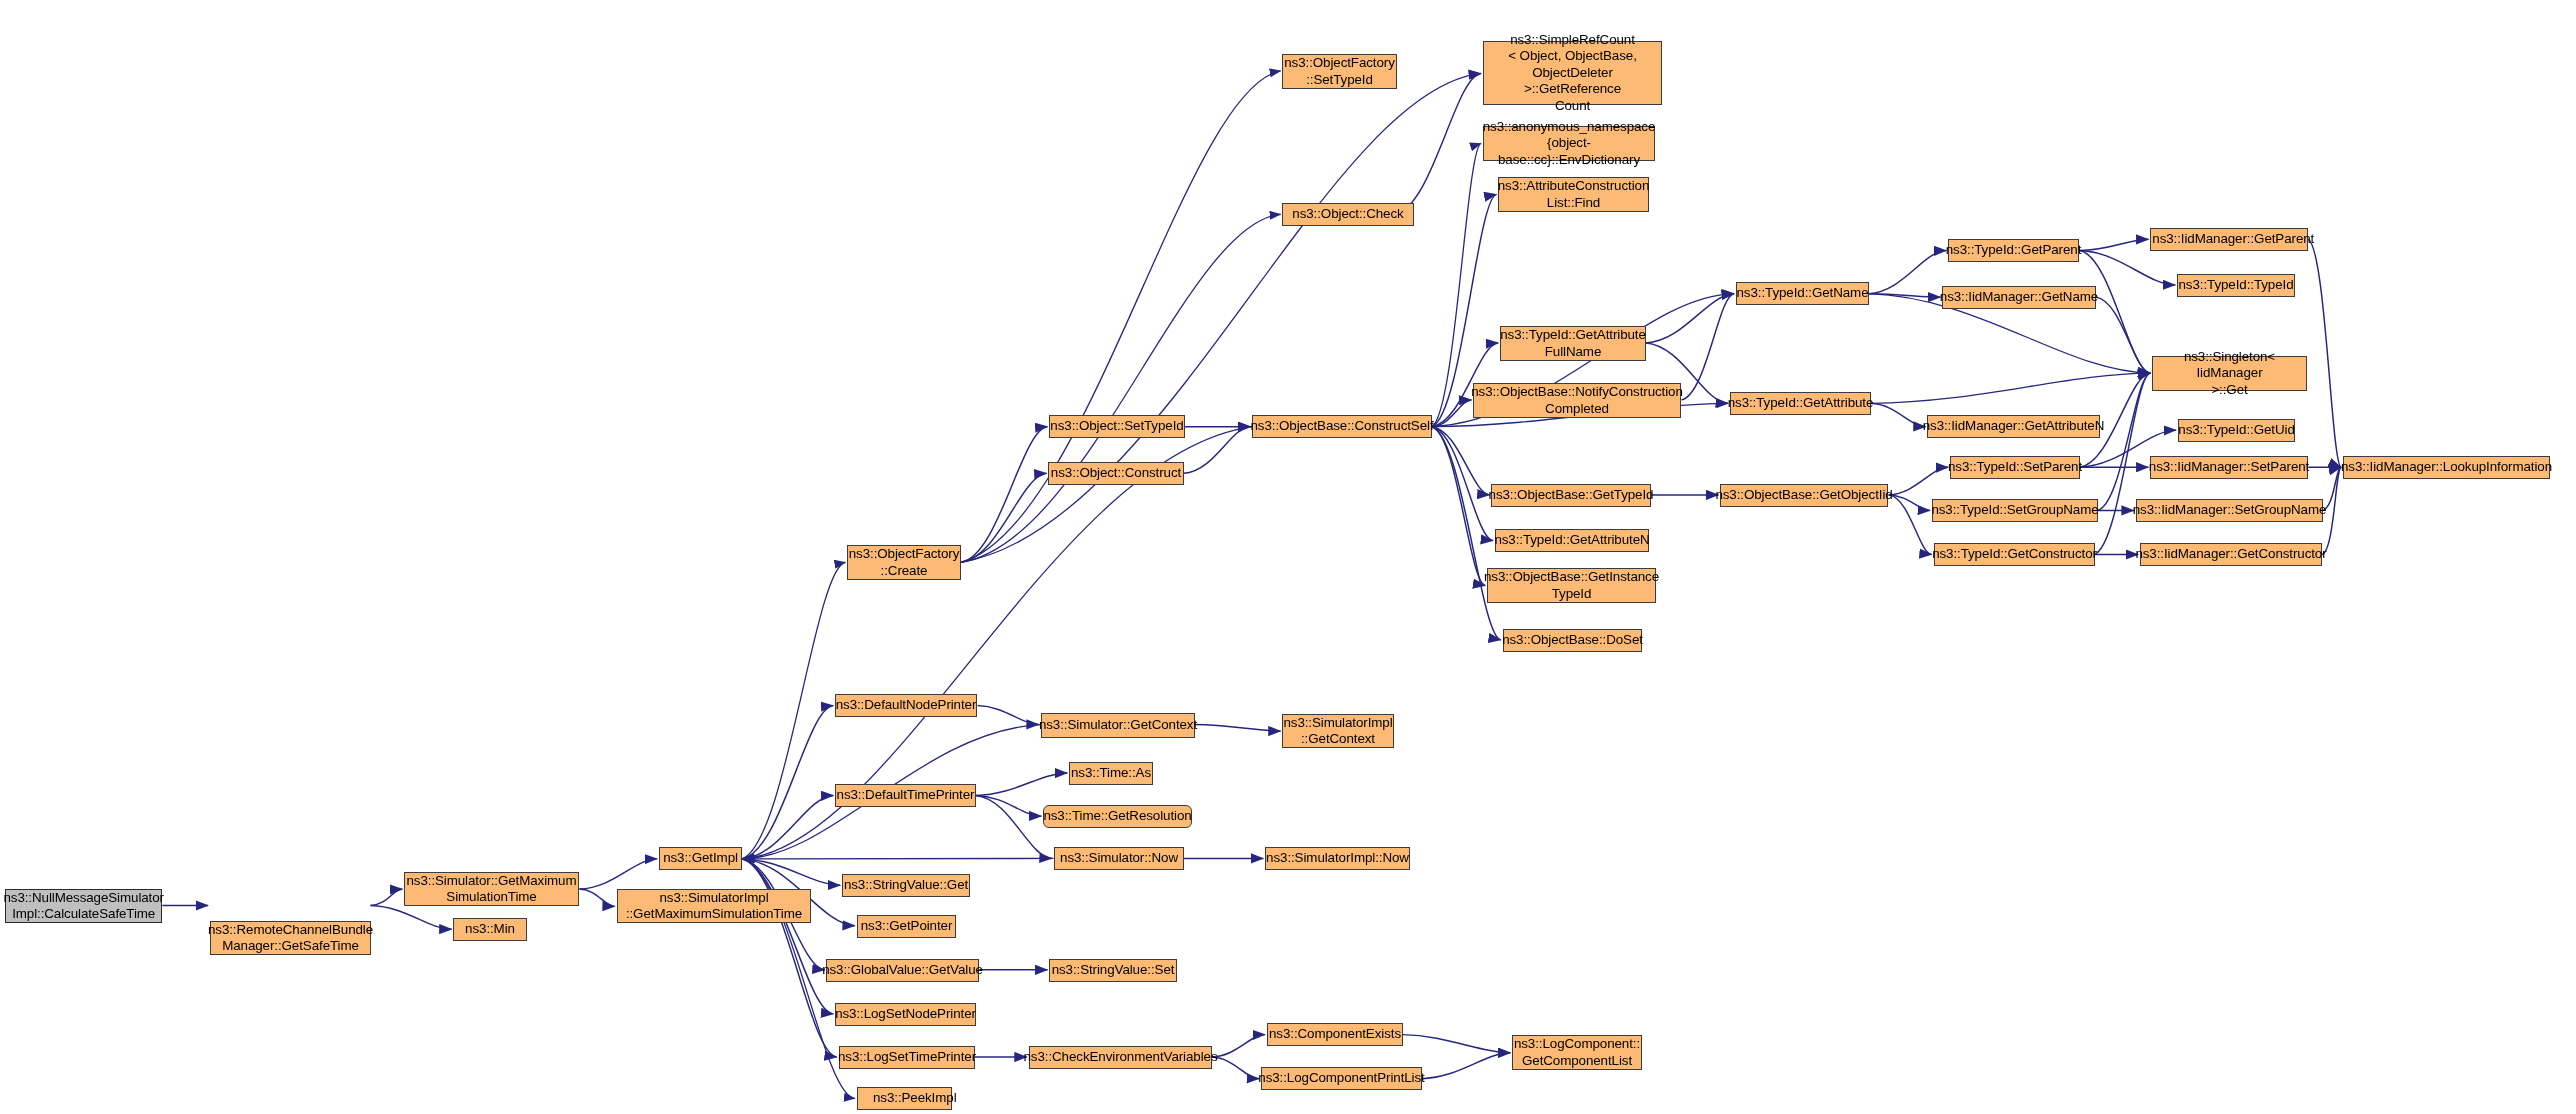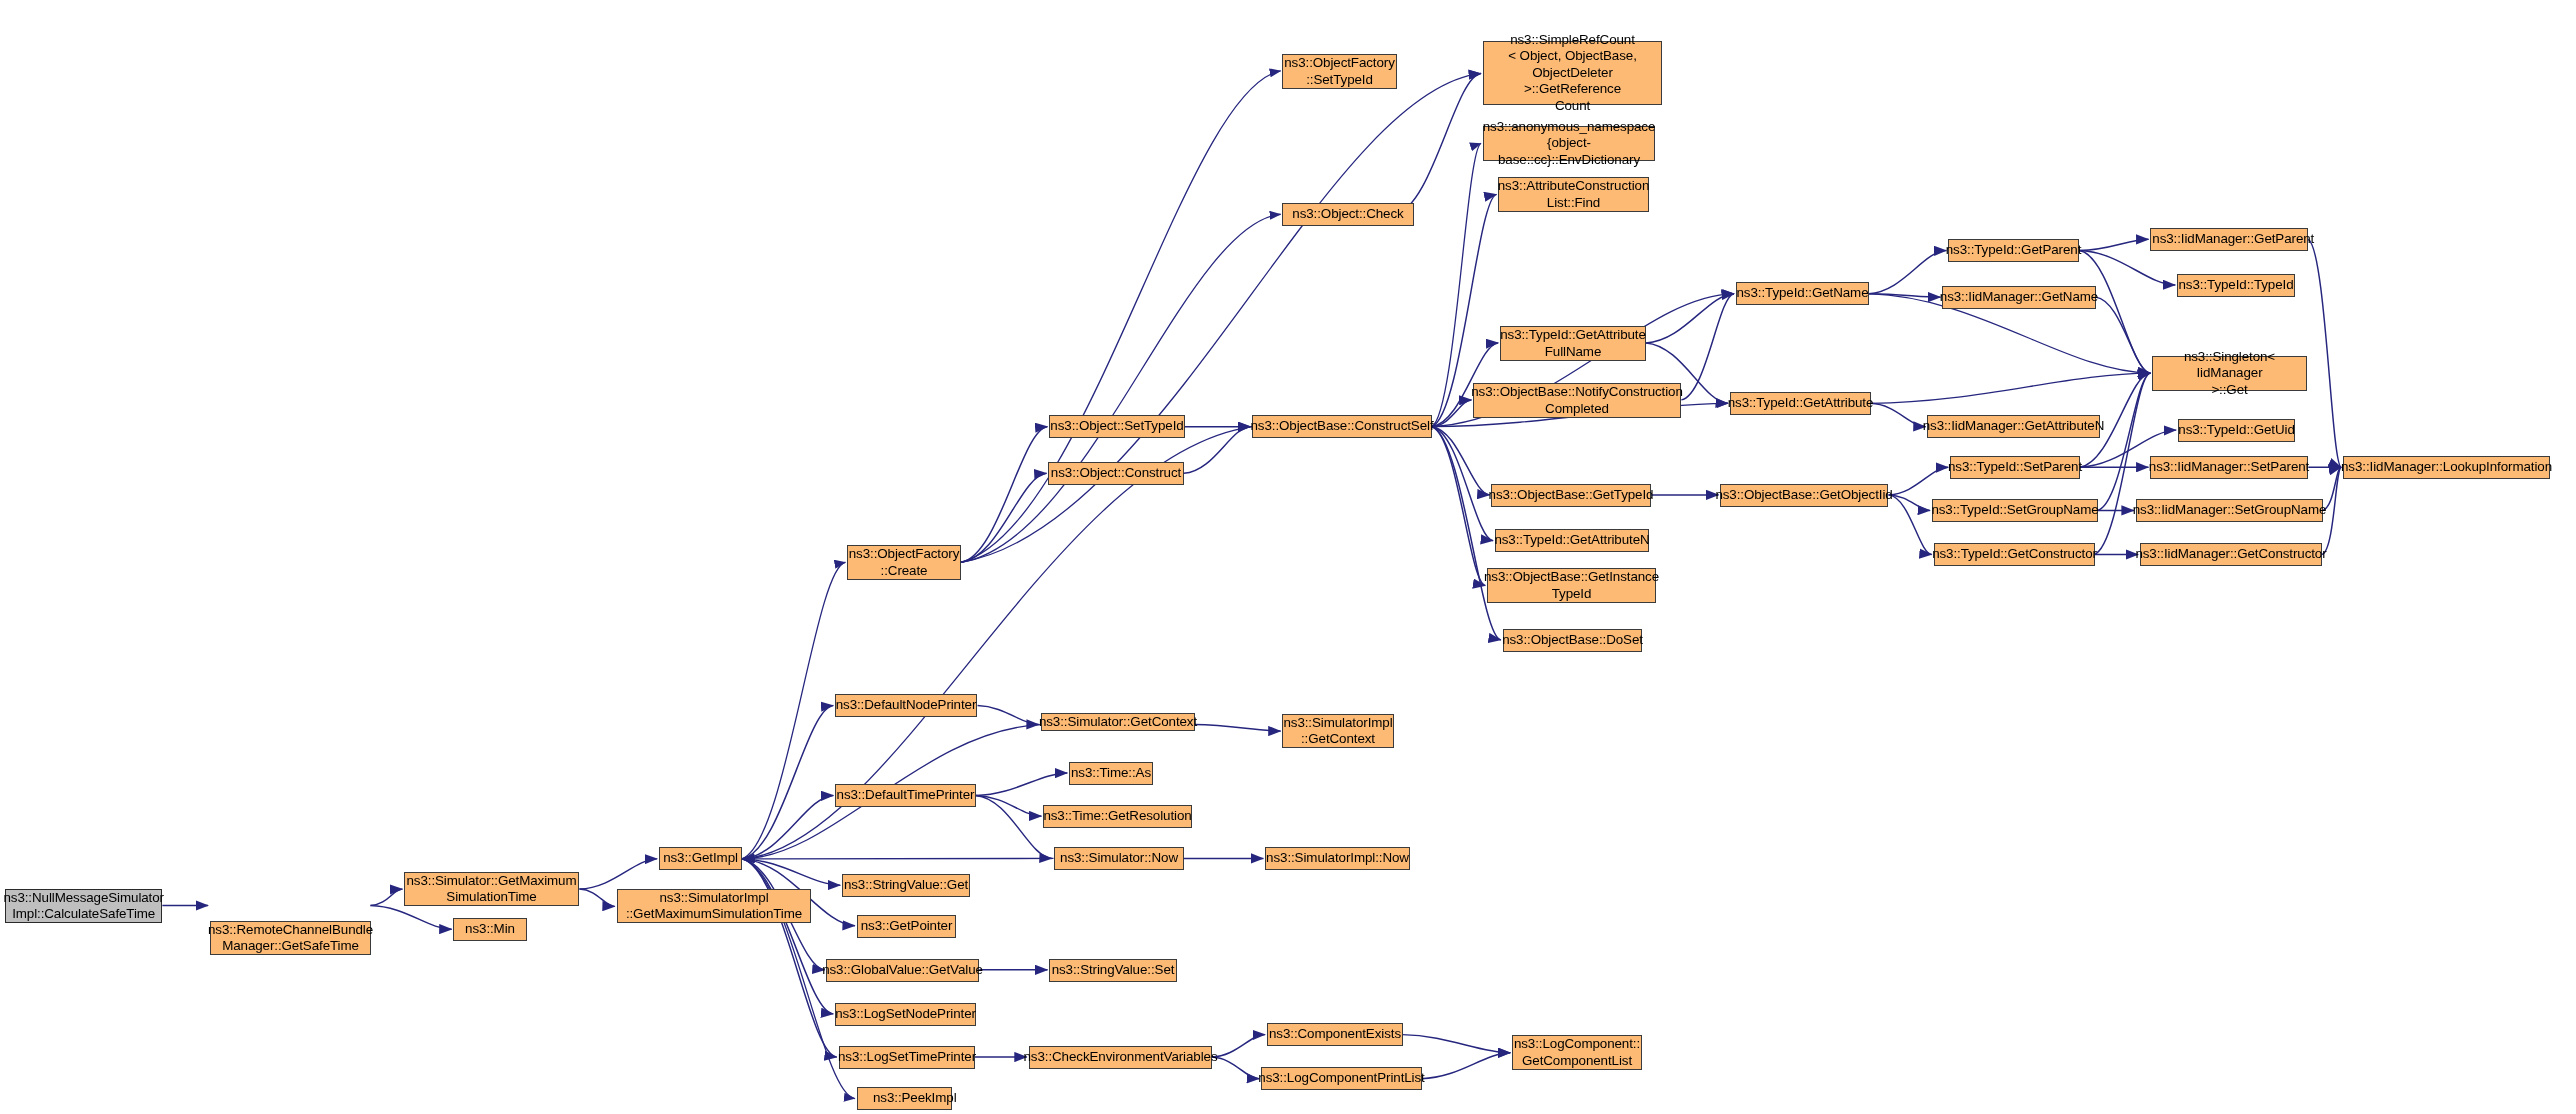--- a/index.html
+++ b/index.html
@@ -142,23 +142,23 @@
       <div class="node" style="left: 847px; top: 545px; width: 114px; height: 35px;">ns3::ObjectFactory
 ::Create</div>
       <div class="node" style="left: 835px; top: 694px; width: 142px; height: 22.5px;">ns3::DefaultNodePrinter</div>
       <div class="node" style="left: 835px; top: 784px; width: 141px; height: 22.5px;">ns3::DefaultTimePrinter</div>
       <div class="node" style="left: 842px; top: 874px; width: 128px; height: 22.5px;">ns3::StringValue::Get</div>
       <div class="node" style="left: 857px; top: 915px; width: 99px; height: 22.5px;">ns3::GetPointer</div>
       <div class="node" style="left: 826px; top: 959px; width: 153px; height: 22.5px;">ns3::GlobalValue::GetValue</div>
       <div class="node" style="left: 835px; top: 1003px; width: 141px; height: 22.5px;">ns3::LogSetNodePrinter</div>
       <div class="node" style="left: 839px; top: 1046px; width: 136px; height: 22.5px;">ns3::LogSetTimePrinter</div>
       <div class="node" style="left: 857px; top: 1087px; width: 95px; height: 22.5px; padding-left: 24px;">ns3::PeekImpl</div>
-      <div class="node" style="left: 1041px; top: 713px; width: 154px; height: 18px;">ns3::Simulator::GetContext</div>
+      <div class="node" style="left: 1041px; top: 713px; width: 154px; height: 25px;">ns3::Simulator::GetContext</div>
       <div class="node" style="left: 1069px; top: 762px; width: 84px; height: 22.5px;">ns3::Time::As</div>
-      <div class="node" style="left: 1043px; top: 805px; width: 149px; height: 22.5px;">ns3::Time::GetResolution</div>
+      <div class="node" style="left: 1043px; top: 805px; width: 149px; height: 22.5px; border-radius: 6px;">ns3::Time::GetResolution</div>
       <div class="node" style="left: 1054px; top: 847px; width: 130px; height: 22.5px;">ns3::Simulator::Now</div>
       <div class="node" style="left: 1049px; top: 959px; width: 128px; height: 22.5px;">ns3::StringValue::Set</div>
       <div class="node" style="left: 1029px; top: 1046px; width: 183px; height: 22.5px;">ns3::CheckEnvironmentVariables</div>
       <div class="node" style="left: 1282px; top: 714px; width: 112px; height: 34px;">ns3::SimulatorImpl
 ::GetContext</div>
       <div class="node" style="left: 1265px; top: 847px; width: 145px; height: 22.5px;">ns3::SimulatorImpl::Now</div>
       <div class="node" style="left: 1267px; top: 1023px; width: 136px; height: 22.5px;">ns3::ComponentExists</div>
       <div class="node" style="left: 1261px; top: 1067px; width: 161px; height: 22.5px;">ns3::LogComponentPrintList</div>
       <div class="node" style="left: 1512px; top: 1035px; width: 130px; height: 35px;">ns3::LogComponent::
 GetComponentList</div>

